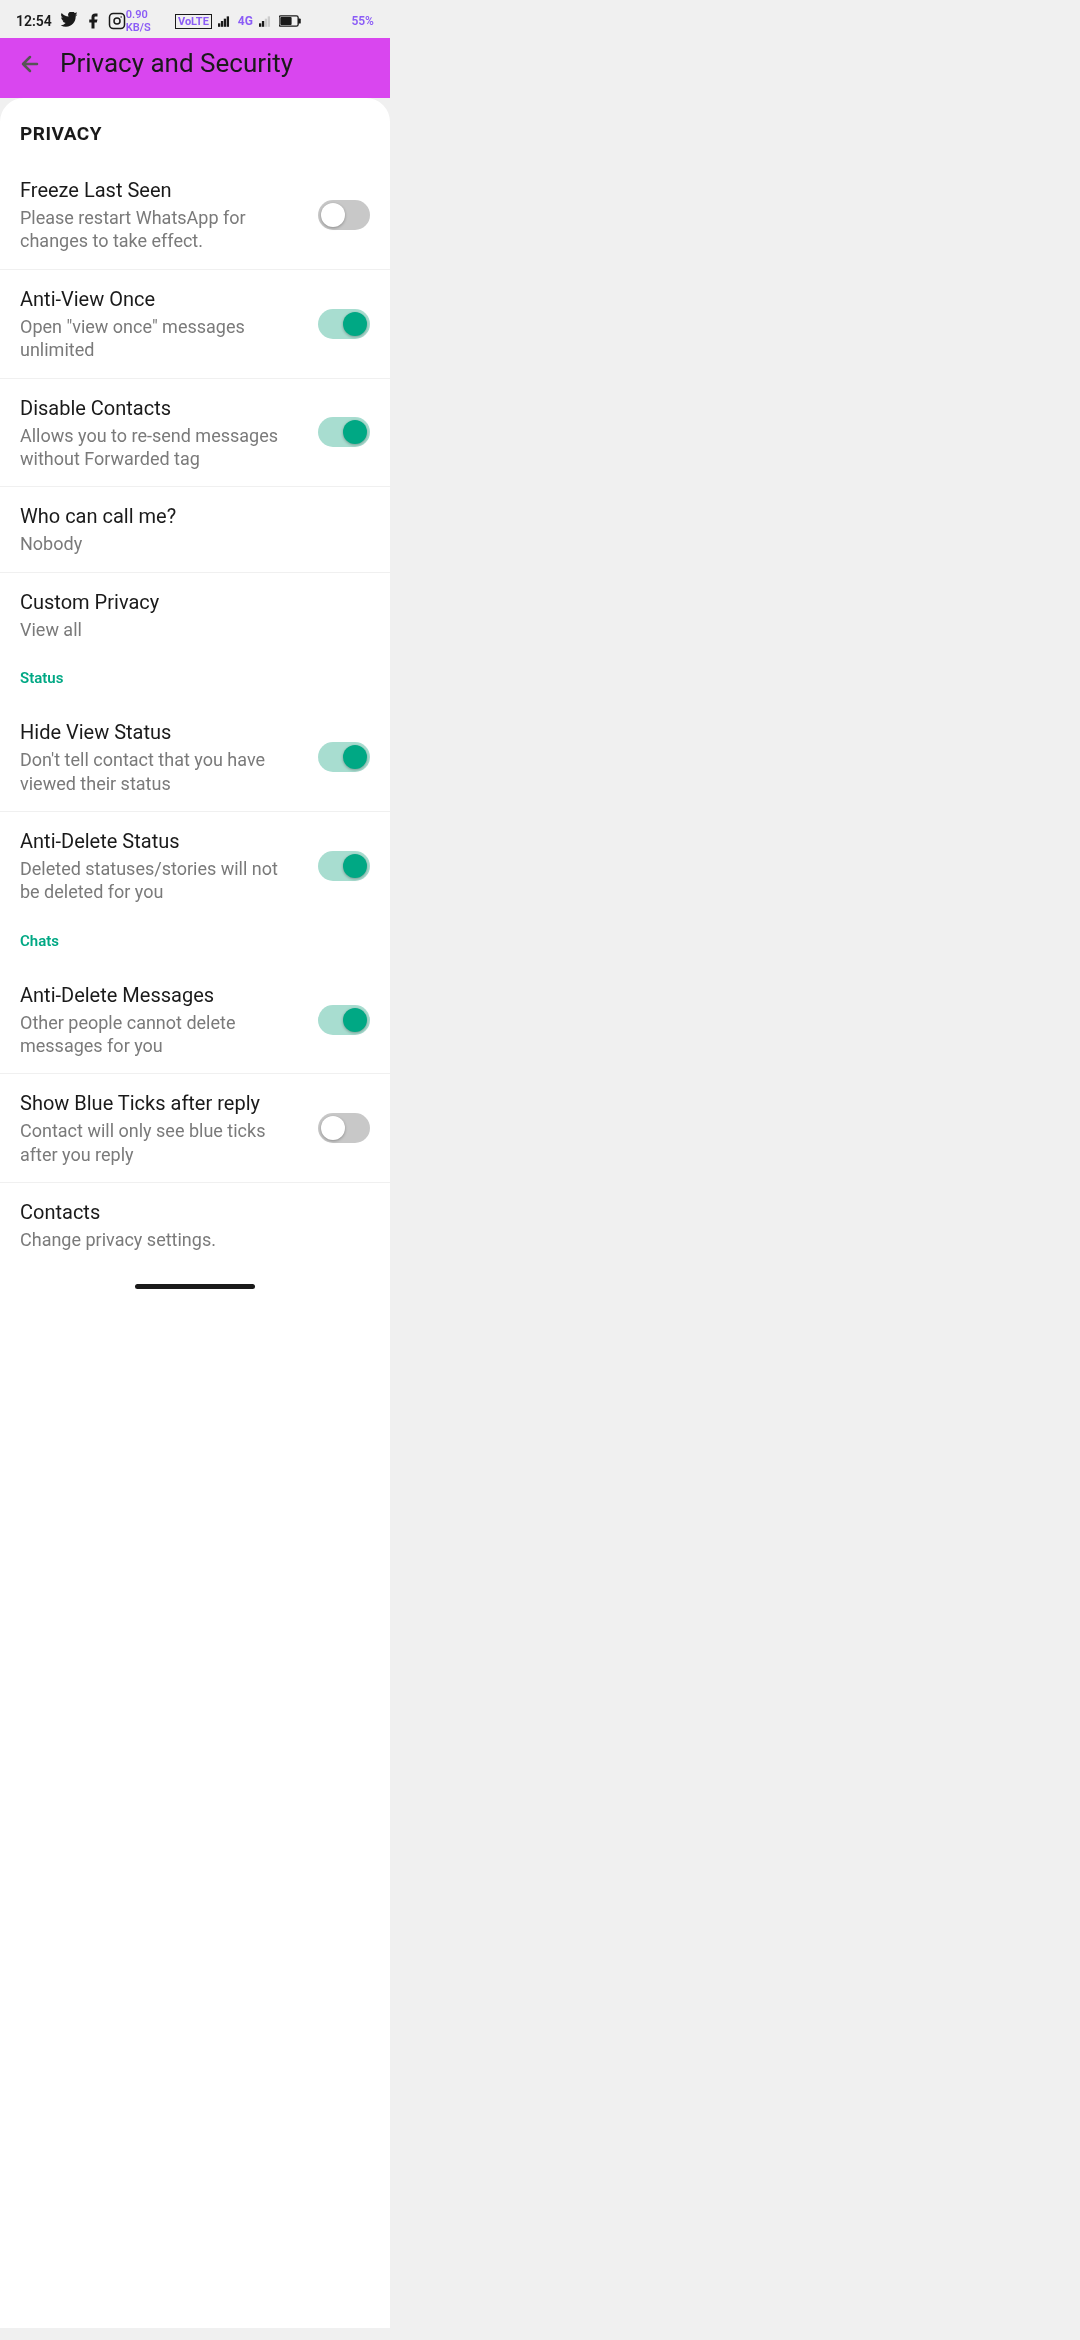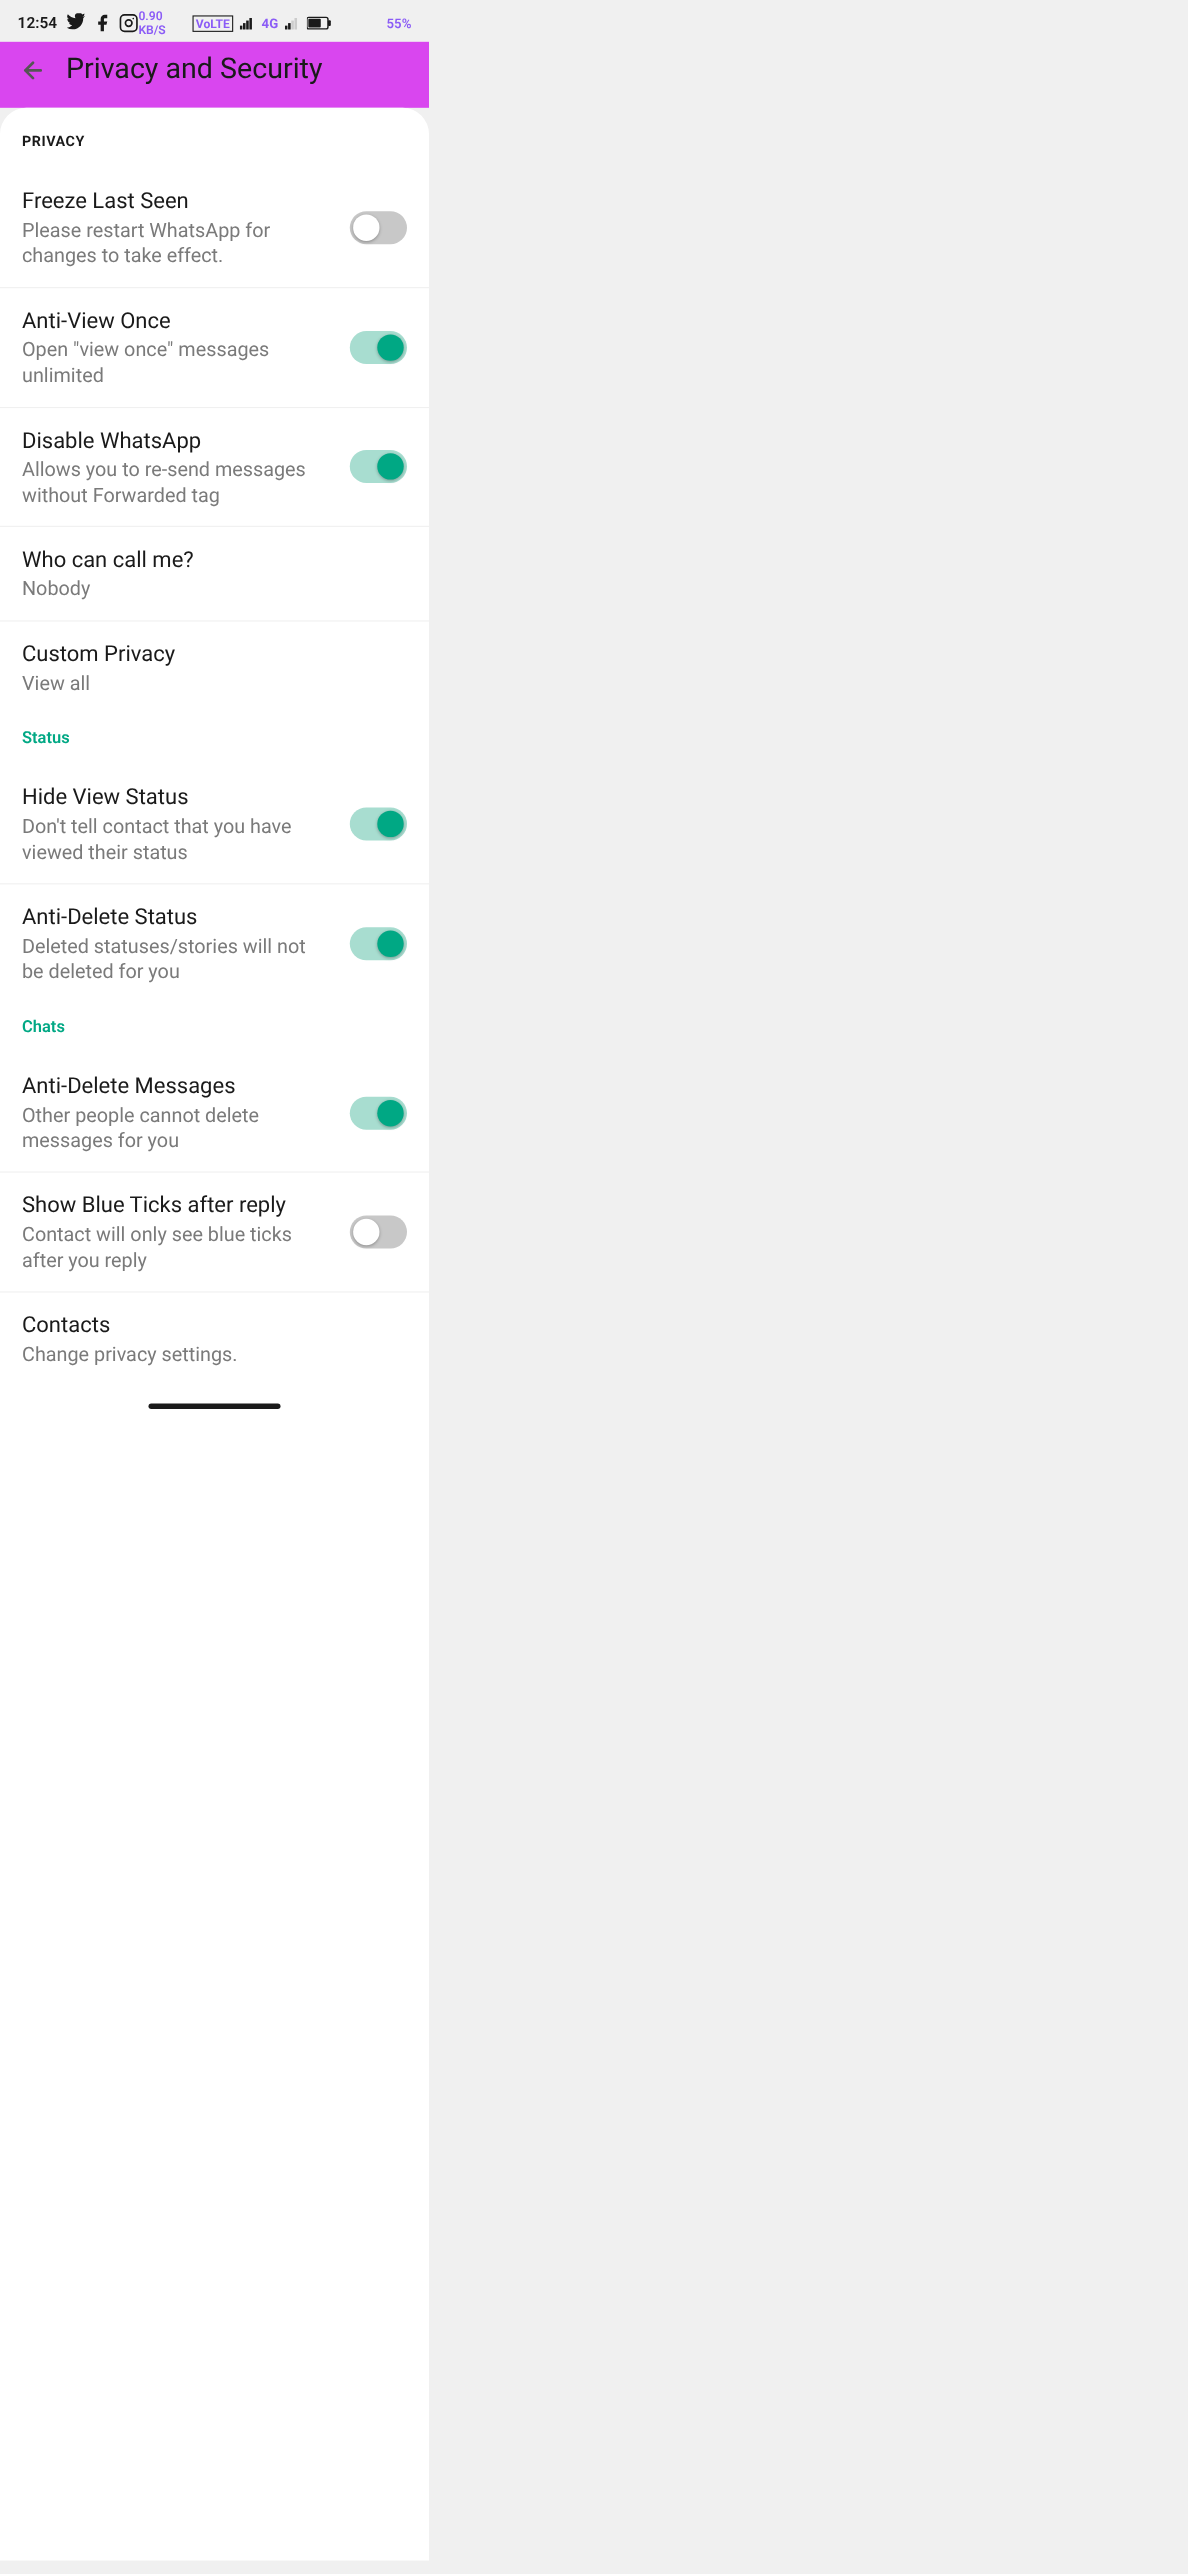--- a/index.html
+++ b/index.html
@@ -81,21 +81,21 @@
 
     
     .content-card {
       background: #ffffff;
       border-radius: 24px 24px 0 0;
       padding: 24px 0 40px;
       min-height: calc(100vh - 110px);
     }
 
     .section-heading {
-      font-size: 13px;
+      font-size: 19px;
       font-weight: 700;
       letter-spacing: 0.5px;
       padding: 0 20px 16px;
       color: #1a1a1a;
     }
 
     .section-heading.colored {
       color: #00a884;
       padding-top: 12px;
       font-weight: 600;
@@ -275,21 +275,21 @@
       </div>
       <label class="toggle">
         <div class="toggle-track on">
           <div class="toggle-thumb on"></div>
         </div>
       </label>
     </div>
 
     <div class="setting-row">
       <div class="setting-text">
-        <div class="setting-title">Disable WhatsApp</div>
+        <div class="setting-title">Disable Contacts</div>
         <div class="setting-subtitle">Allows you to re-send messages without Forwarded tag</div>
       </div>
       <label class="toggle">
         <div class="toggle-track on">
           <div class="toggle-thumb on"></div>
         </div>
       </label>
     </div>
 
     <div class="setting-row">

